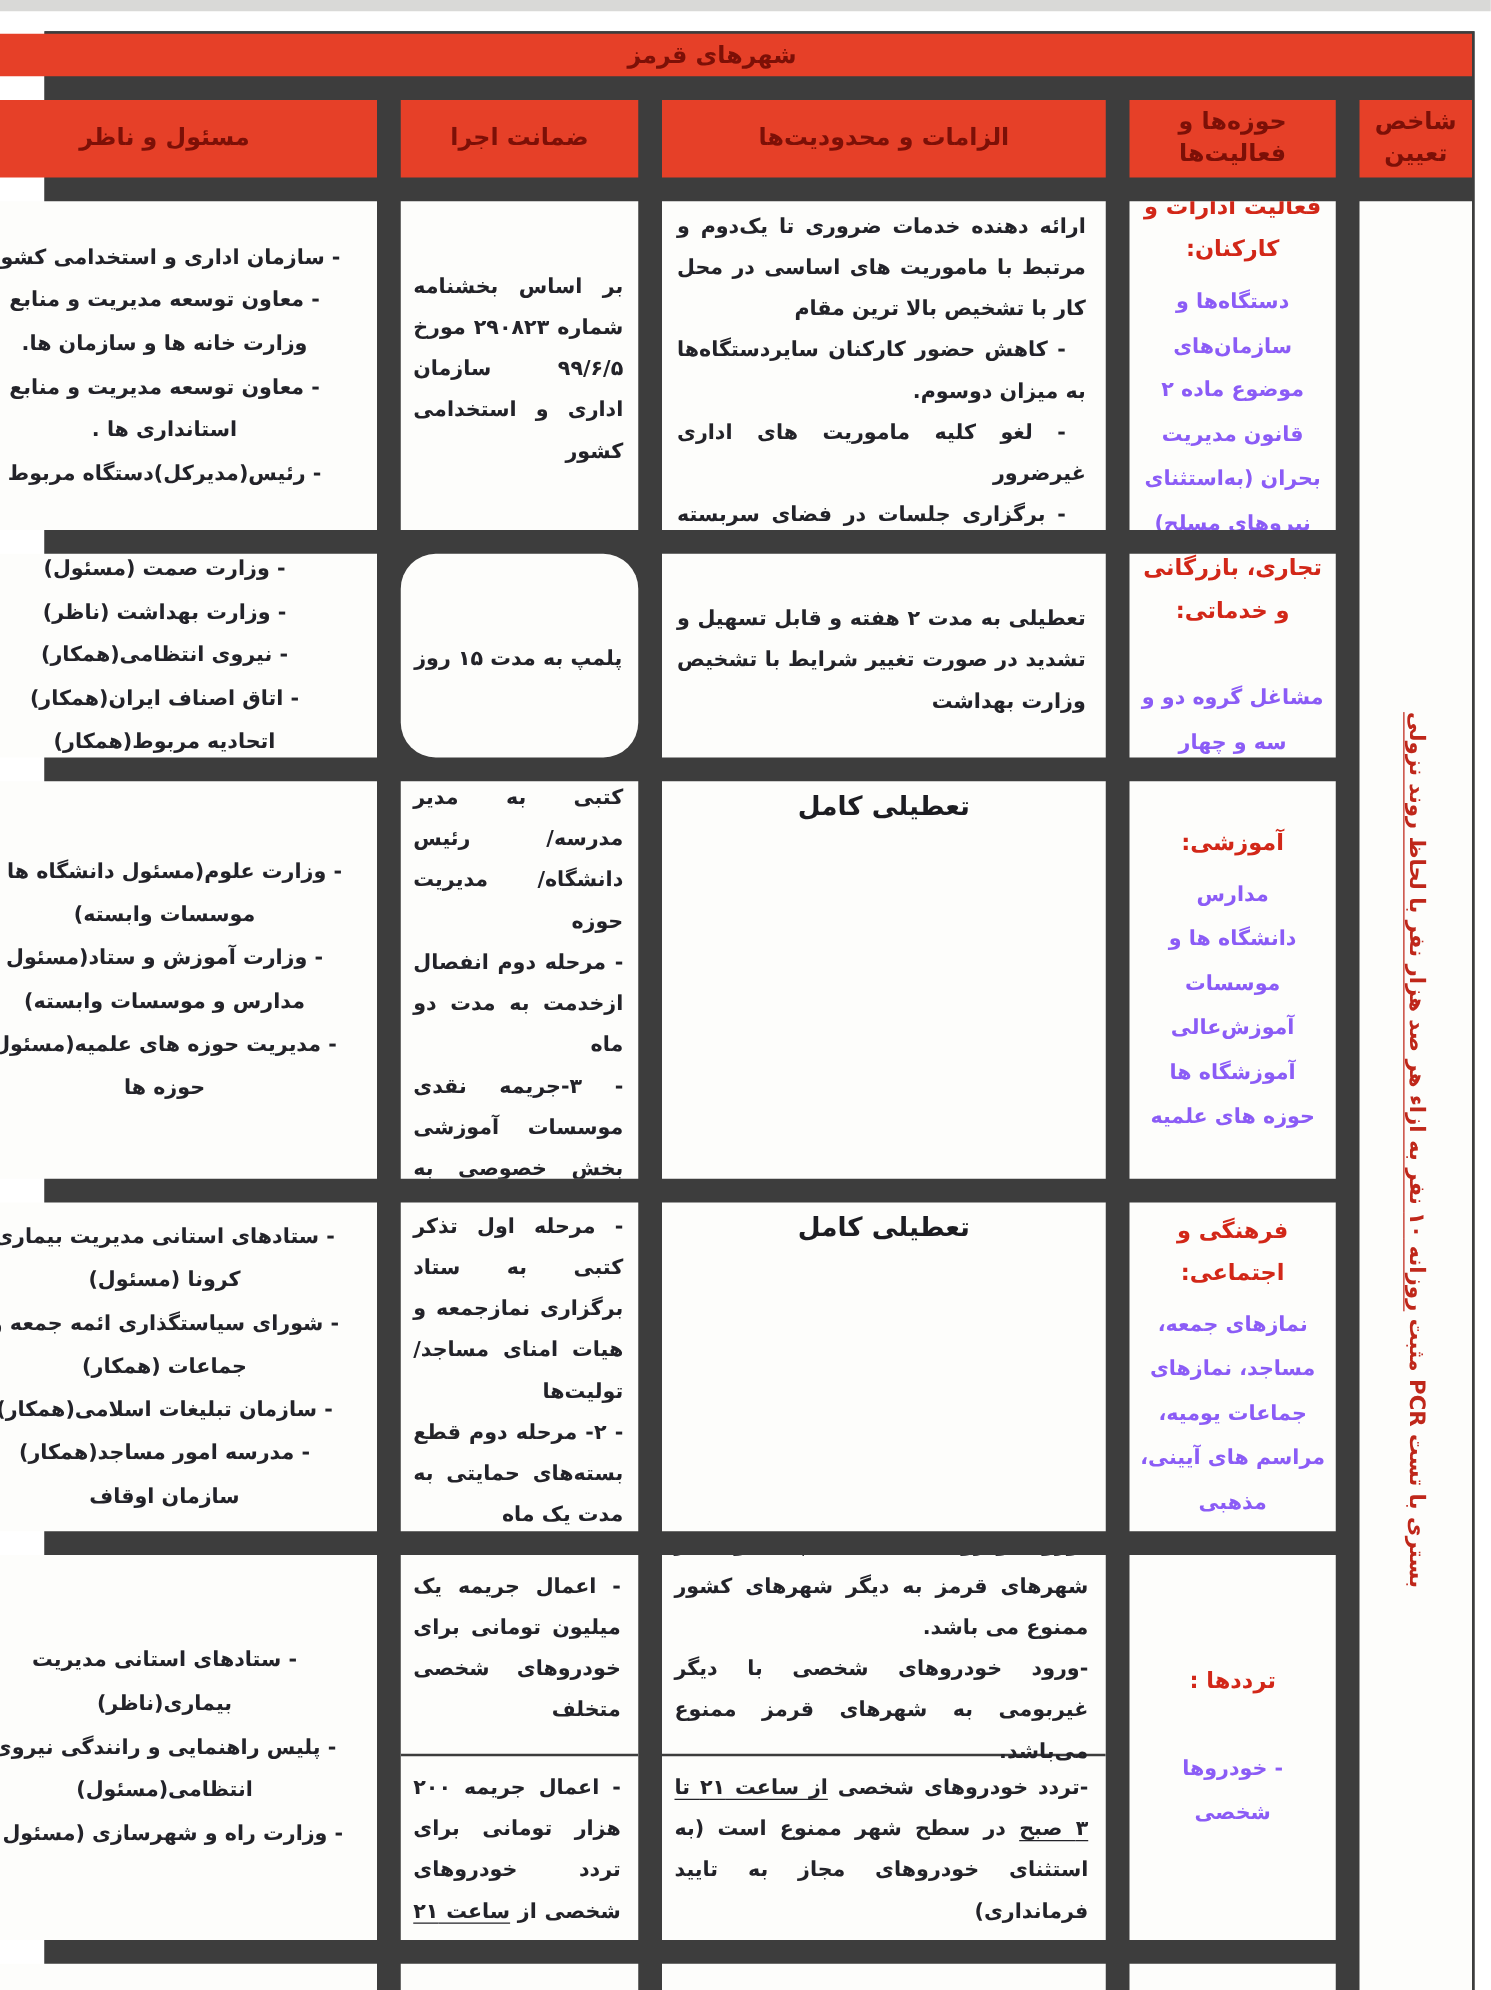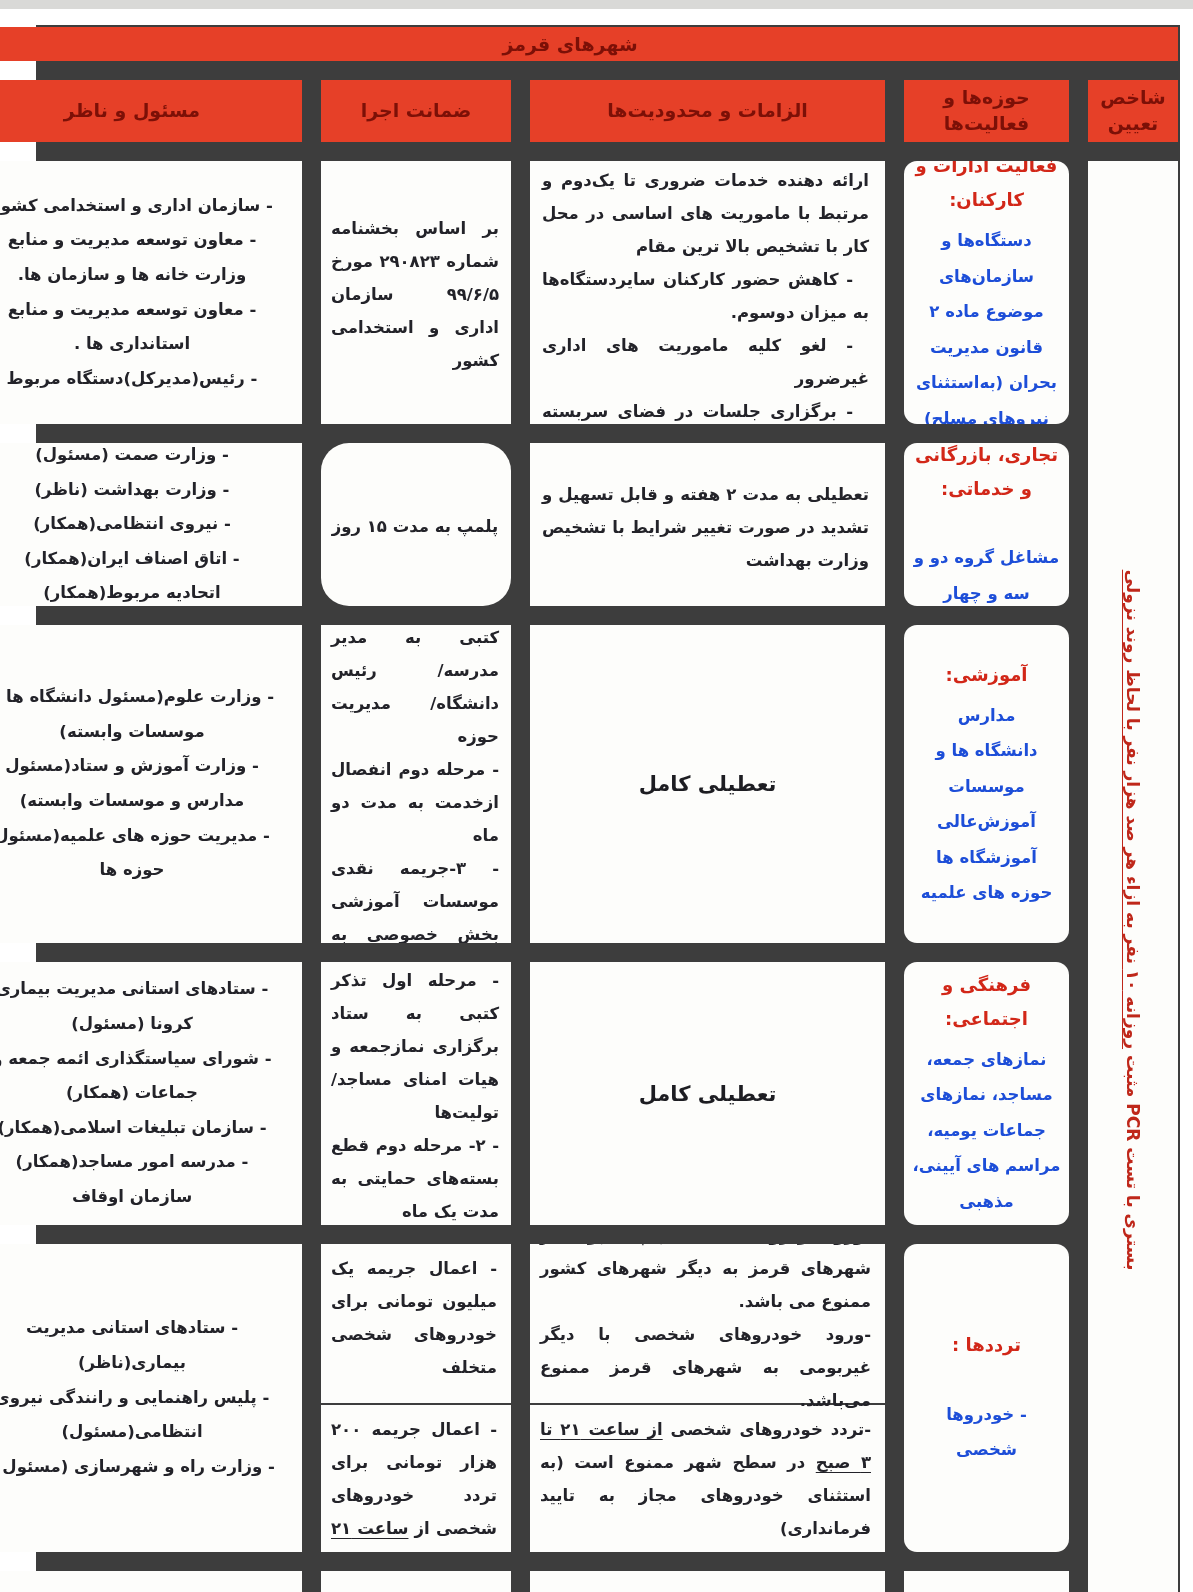--- a/index.html
+++ b/index.html
@@ -41,34 +41,34 @@
   .indicator-text{
     position:absolute;top:50%;left:50%;
     transform:translate(-50%,-50%) rotate(90deg);
     width:1300px;text-align:center;white-space:nowrap;
     color:#bf271a;font-weight:bold;font-size:17px;direction:rtl;
   }
   .indicator-text .und{text-decoration:underline;text-underline-offset:4px;}
   
   .domain-cell{
     display:flex;flex-direction:column;align-items:center;justify-content:center;
-    text-align:center;padding:10px 8px;font-weight:bold;font-size:16.5px;line-height:2.15;border-radius:13px;
+    text-align:center;padding:10px 8px;font-weight:bold;font-size:16.5px;line-height:2.15;
   }
   .domain-title{color:#d22718;font-size:18px;line-height:1.9;margin-bottom:6px;}
-  .domain-line,.domain-desc{color:#1d4ed8;}
+  .domain-line,.domain-desc{color:#8b5cf6;}
   .domain-desc{line-height:2.15;}
   .gap-top{margin-top:28px;}
   
   .req-cell{
     padding:16px 16px 10px 12px;font-weight:bold;font-size:16.5px;line-height:2.0;
     text-align:justify;display:flex;flex-direction:column;justify-content:center;
   }
   .req-item{text-indent:16px;}
   .center-big{
-    display:flex;align-items:center;justify-content:center;
+    display:flex;justify-content:center;
     font-weight:bold;font-size:21px;color:#1d1d22;text-align:center;padding:8px;
   }
   
   .enf-cell{
     padding:14px 12px 10px 10px;font-weight:bold;font-size:16.5px;line-height:2.0;
     text-align:justify;display:flex;flex-direction:column;justify-content:center;
   }
   
   .resp-cell{
     display:flex;flex-direction:column;justify-content:center;

